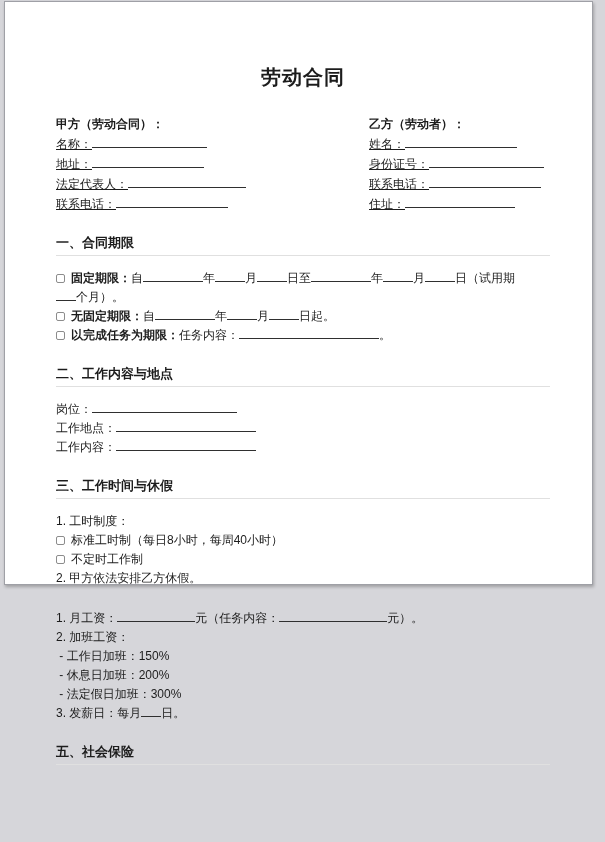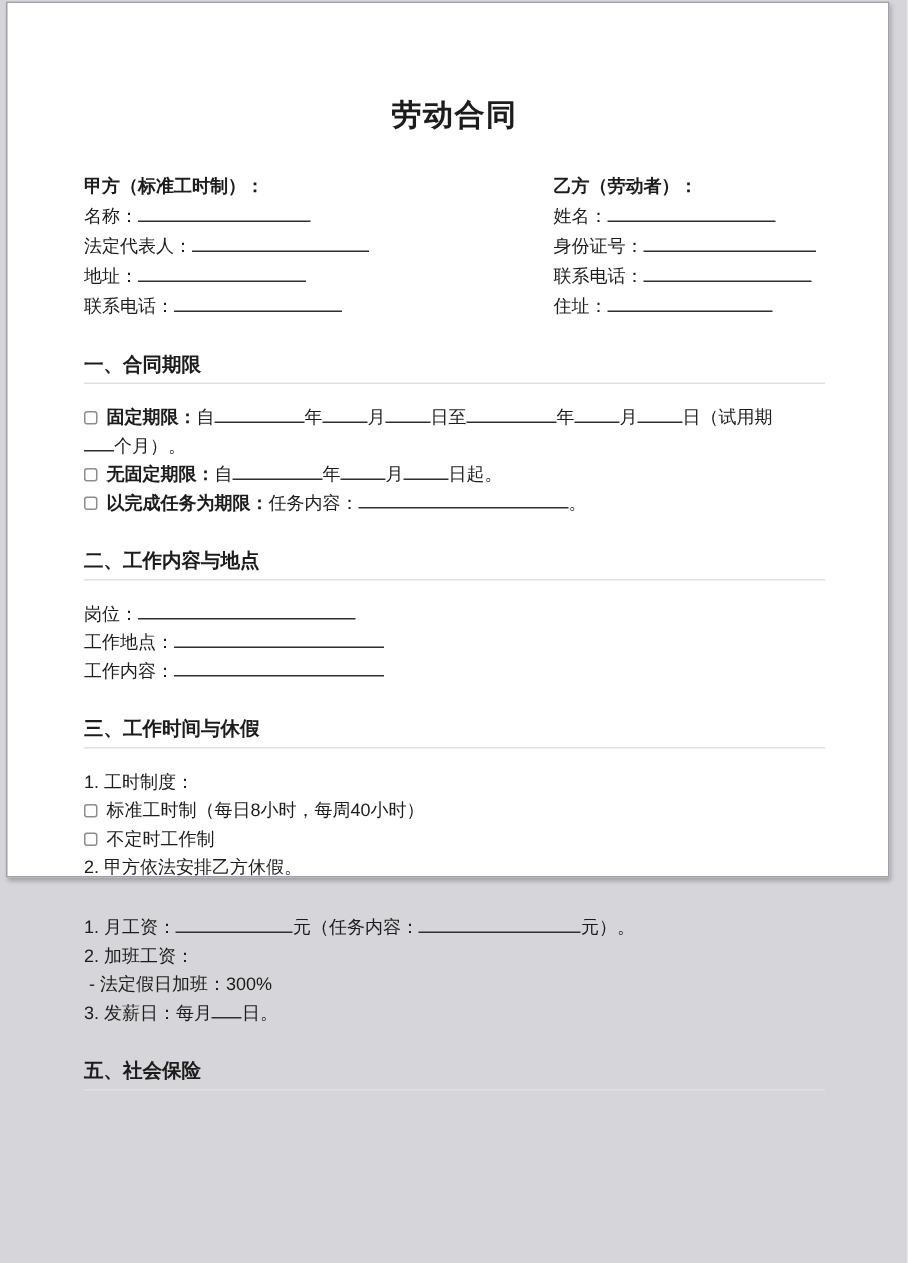--- a/index.html
+++ b/index.html
@@ -23,21 +23,21 @@
     font-size:12px;
   }
   h1.doc-title{
     font-size:20px;line-height:26px;font-weight:bold;
     text-align:center;letter-spacing:1px;margin:60px 0 0 0;
   }
   .parties{display:flex;margin-top:24px;}
   .party-a{width:313px;}
   .party-b{flex:1;}
   .party-heading{font-weight:bold;line-height:20px;font-size:12px;}
-  .party .line{line-height:20px;}
+  .party .line{line-height:20px;text-decoration:underline;}
   .section{margin-top:21px;}
   h2.sec-heading{
     font-size:13px;line-height:15px;font-weight:bold;
     margin:0 0 13px 0;padding-bottom:5px;
     border-bottom:1px solid var(--divider);
   }
   .line{line-height:19px;white-space:pre-wrap;}
   .b{font-weight:bold;}
   .blank{
     display:inline-block;height:11px;
@@ -51,24 +51,24 @@
 </style>
 </head>
 <body>
 
 <div class="page">
 
   <h1 class="doc-title">劳动合同</h1>
 
   <div class="parties">
     <div class="party party-a">
-      <div class="party-heading">甲方（标准工时制）：</div>
+      <div class="party-heading">甲方（劳动合同）：</div>
       <div class="line"><span>名称：</span><span class="blank" style="width: 115px;"></span></div>
+      <div class="line"><span>地址：</span><span class="blank" style="width: 112px;"></span></div>
       <div class="line"><span>法定代表人：</span><span class="blank" style="width: 118px;"></span></div>
-      <div class="line"><span>地址：</span><span class="blank" style="width: 112px;"></span></div>
       <div class="line"><span>联系电话：</span><span class="blank" style="width: 112px;"></span></div>
     </div>
     <div class="party party-b">
       <div class="party-heading">乙方（劳动者）：</div>
       <div class="line"><span>姓名：</span><span class="blank" style="width: 112px;"></span></div>
       <div class="line"><span>身份证号：</span><span class="blank" style="width: 115px;"></span></div>
       <div class="line"><span>联系电话：</span><span class="blank" style="width: 112px;"></span></div>
       <div class="line"><span>住址：</span><span class="blank" style="width: 110px;"></span></div>
     </div>
   </div>
@@ -92,20 +92,22 @@
     <h2 class="sec-heading">三、工作时间与休假</h2>
     <div class="line"><span>1. 工时制度：</span></div>
     <div class="line"><span class="cb"></span><span>标准工时制（每日8小时，每周40小时）</span></div>
     <div class="line"><span class="cb"></span><span>不定时工作制</span></div>
     <div class="line"><span>2. 甲方依法安排乙方休假。</span></div>
   </div>
 
   <div class="section">
     <div class="line"><span>1. 月工资：</span><span class="blank" style="width: 78px;"></span><span>元（任务内容：</span><span class="blank" style="width: 108px;"></span><span>元）。</span></div>
     <div class="line"><span>2. 加班工资：</span></div>
+    <div class="line"><span> - 工作日加班：150%</span></div>
+    <div class="line"><span> - 休息日加班：200%</span></div>
     <div class="line"><span> - 法定假日加班：300%</span></div>
     <div class="line"><span>3. 发薪日：每月</span><span class="blank" style="width: 20px;"></span><span>日。</span></div>
   </div>
 
   <div class="section">
     <h2 class="sec-heading">五、社会保险</h2>
   </div>
 
 </div>
 

